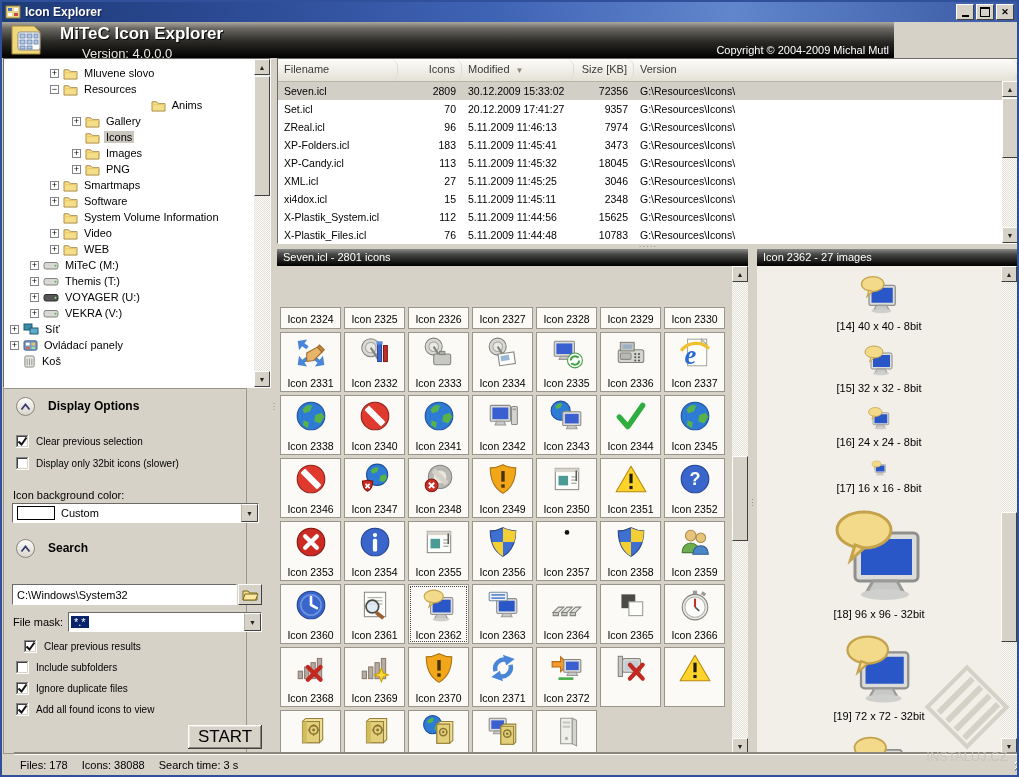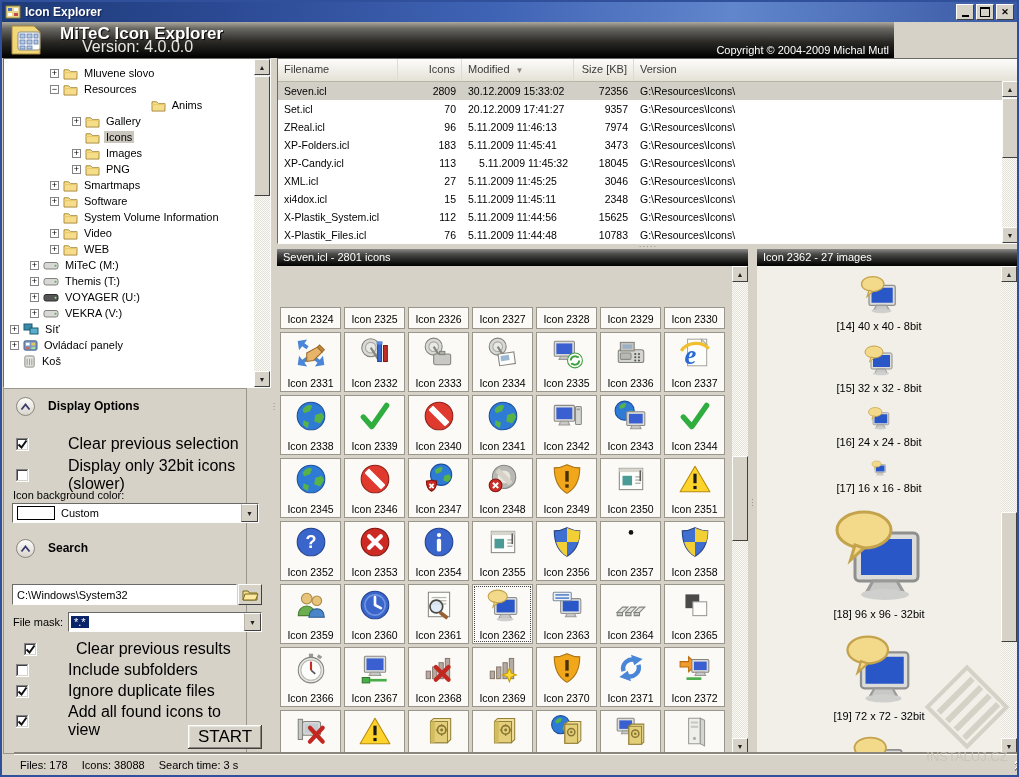--- a/index.html
+++ b/index.html
@@ -13,21 +13,21 @@
   .tb-btns{margin-left:auto;display:flex;gap:2px;padding-right:3px;}
   .wbtn{width:16px;height:14px;background:#d6d2c8;border:1px solid;border-color:#fdfdfb #404040 #404040 #fdfdfb;
     display:flex;align-items:center;justify-content:center;font-size:9px;font-weight:bold;color:#000;line-height:1;}
   .wbtn .mini{display:block;width:7px;height:2px;background:#000;margin-top:7px;}
   .wbtn .maxi{display:block;width:8px;height:7px;border:1px solid #000;border-top:2px solid #000;}
   
   .appheader{position:absolute;left:0;top:20px;width:892px;height:36px;
     background:linear-gradient(#aba89f 0%,#6a6862 18%,#2a2926 55%,#000 100%);color:#fff;}
   .h-logo{position:absolute;left:8px;top:2px;}
   .h-title{position:absolute;left:58px;top:2px;font-size:17px;font-weight:bold;text-shadow:1px 1px 1px #000;}
-  .h-version{position:absolute;left:80px;top:16px;font-size:16px;color:#e8e6e0;}
+  .h-version{position:absolute;left:80px;top:24px;font-size:13px;color:#e8e6e0;}
   .h-copyright{position:absolute;right:5px;bottom:2px;font-size:11px;color:#fff;}
   
   .tree-panel{position:absolute;left:1px;top:56px;width:268px;height:330px;background:#fff;
     border:1px solid;border-color:#6a6a66 #fdfdfb #fdfdfb #6a6a66;box-sizing:border-box;overflow:hidden;}
   .tree-row{height:16px;display:flex;align-items:center;font-size:11px;color:#000;white-space:nowrap;}
   .expando{width:9px;height:9px;box-sizing:border-box;background:#fff;border:1px solid #848284;
     font-size:9px;line-height:7px;text-align:center;margin-right:4px;flex:0 0 9px;color:#000;}
   .exp-spacer{width:13px;flex:0 0 13px;}
   .tree-ico{margin-right:4px;display:inline-flex;}
   .tree-label{padding:0 2px;}
@@ -44,21 +44,21 @@
     border-color:#fdfdfb #404040 #404040 #fdfdfb;box-sizing:border-box;}
   
   .vsplit{position:absolute;background:#d6d2c8;}
   .hsplit{position:absolute;background:#d6d2c8;text-align:center;color:#8a867c;font-size:8px;line-height:5px;letter-spacing:1px;}
   .dots-v{position:absolute;left:50%;top:50%;transform:translate(-50%,-50%);color:#8a867c;font-size:8px;line-height:3px;}
   
   .file-table{position:absolute;left:275px;top:56px;width:742px;height:186px;background:#fff;
     border:1px solid;border-color:#6a6a66 #fdfdfb #fdfdfb #6a6a66;box-sizing:border-box;overflow:hidden;}
   .ft-header{display:flex;height:22px;background:linear-gradient(#fdfcfa,#ecead f 80%,#e4e1d6);
     background:linear-gradient(#fdfcfa,#e4e1d6);border-bottom:1px solid #b8b5a8;}
-  .ft-hcell{font-size:11px;color:#3a3a38;padding:4px 6px 0 6px;box-sizing:border-box;border-right:1px solid #dedbd0;white-space:nowrap;}
+  .ft-hcell{font-size:11px;color:#3a3a38;padding:4px 6px 0 6px;box-sizing:border-box;border-right:1px solid #dedbd0;white-space:nowrap;border-radius:8px;}
   .ft-row{display:flex;height:18px;align-items:center;font-size:10.5px;color:#000;}
   .ft-row.sel{background:#d2cfc6;}
   .ft-cell{box-sizing:border-box;padding:0 6px;white-space:nowrap;overflow:hidden;}
   .ra{text-align:right;}
   .sort-arrow{color:#8a867c;font-size:8px;margin-left:6px;}
   
   .dark-head{position:absolute;left:0;top:0;right:0;height:17px;
     background:linear-gradient(#8a8a88,#4a4a48 30%,#181816 75%,#000);
     color:#fff;font-size:11px;line-height:17px;padding-left:6px;box-sizing:border-box;}
   
@@ -74,21 +74,21 @@
   
   .preview-panel{position:absolute;left:755px;top:247px;width:260px;height:505px;background:#f1efe8;overflow:hidden;}
   .pv-body{position:absolute;left:0;top:17px;right:16px;bottom:0;overflow:hidden;text-align:center;padding-top:8px;}
   .pv-item .pv-label{font-size:11px;color:#000;margin:2px 0 12px 0;}
   
   .left-lower{position:absolute;left:1px;top:386px;width:244px;height:366px;background:#d6d2c8;
     border:1px solid #9a968c;box-sizing:border-box;}
   .sec-chevron{position:absolute;width:19px;height:19px;border-radius:50%;background:linear-gradient(#fdfdfb,#d8d5cc);
     border:1px solid #8a867c;box-sizing:border-box;display:flex;align-items:center;justify-content:center;}
   .sec-title{position:absolute;font-size:12px;font-weight:bold;color:#000;}
-  .cb-row{position:absolute;display:flex;align-items:center;font-size:16px;color:#000;gap:32px;}
+  .cb-row{position:absolute;display:flex;align-items:center;font-size:10px;color:#000;}
   .cb{width:13px;height:13px;background:#fff;box-shadow:inset 1px 1px 0 #848284,inset -1px -1px 0 #fdfdfb,inset 2px 2px 0 #404040 ;
     box-shadow:inset -1px -1px 0 #fdfdfb, inset 1px 1px 0 #848284, inset -2px -2px 0 #d6d2c8, inset 2px 2px 0 #404040;
     margin-right:7px;display:flex;align-items:center;justify-content:center;flex:0 0 13px;}
   .field-label{position:absolute;font-size:11px;color:#000;}
   .combo{position:absolute;height:20px;background:#fff;border:1px solid;border-color:#6a6a66 #fdfdfb #fdfdfb #6a6a66;
     box-sizing:border-box;display:flex;align-items:center;font-size:11px;}
   .combo .drop{margin-left:auto;width:17px;height:100%;background:#d6d2c8;border-left:1px solid #b8b5a8;
     display:flex;align-items:center;justify-content:center;font-size:7px;color:#222;
     border-top:1px solid #fdfdfb;border-bottom:1px solid #404040;border-right:1px solid #404040;box-sizing:border-box;}
   .swatch{width:36px;height:12px;background:#fff;border:1px solid #000;margin:0 6px 0 4px;}
@@ -398,21 +398,21 @@
         <div class="ft-row">
           <div class="ft-cell" style="width: 120px;">XP-Folders.icl</div>
           <div class="ft-cell ra" style="width: 64px;">183</div>
           <div class="ft-cell" style="width: 112px;">5.11.2009 11:45:41</div>
           <div class="ft-cell ra" style="width: 60px;">3473</div>
           <div class="ft-cell" style="flex: 1 1 0%;">G:\Resources\Icons\</div>
         </div>
         <div class="ft-row">
           <div class="ft-cell" style="width: 120px;">XP-Candy.icl</div>
           <div class="ft-cell ra" style="width: 64px;">113</div>
-          <div class="ft-cell" style="width: 112px; text-align: right;">5.11.2009 11:45:32</div>
+          <div class="ft-cell" style="width: 112px;">5.11.2009 11:45:32</div>
           <div class="ft-cell ra" style="width: 60px;">18045</div>
           <div class="ft-cell" style="flex: 1 1 0%;">G:\Resources\Icons\</div>
         </div>
         <div class="ft-row">
           <div class="ft-cell" style="width: 120px;">XML.icl</div>
           <div class="ft-cell ra" style="width: 64px;">27</div>
           <div class="ft-cell" style="width: 112px;">5.11.2009 11:45:25</div>
           <div class="ft-cell ra" style="width: 60px;">3046</div>
           <div class="ft-cell" style="flex: 1 1 0%;">G:\Resources\Icons\</div>
         </div>
@@ -529,23 +529,20 @@
               <path d="M22 3l5 5h-5z" fill="#e4e4e0" stroke="#a8a8a2"></path>
               <text x="6" y="26" font-size="25" font-weight="bold" font-style="italic" fill="#2a6ad4" font-family="Liberation Serif,serif">e</text>
               <path d="M3 14C9 5 23 5 29 12" fill="none" stroke="#f0c030" stroke-width="3"></path>
             </svg></span><span class="glabel">Icon 2337</span></div>
         <div class="gcell"><span class="gico"><svg viewBox="0 0 32 32" width="34" height="34">
               <circle cx="16" cy="16" r="13" fill="#2e7bd6" stroke="#1b4f9e"></circle>
               <path d="M8 10c2.5-4 7-5.5 9-3.5l-2 5-5.5 2z" fill="#57b347"></path>
               <path d="M20 15l6-2 2.5 4-4 6-5.5-2z" fill="#57b347"></path>
               <path d="M9 20l5 2-1 5.5-4.5-3z" fill="#57b347"></path>
             </svg></span><span class="glabel">Icon 2338</span></div>
-        <div class="gcell"><span class="gico"><svg viewBox="0 0 32 32" width="34" height="34">
-              <path d="M5 17l8 9L27 6" fill="none" stroke="#2fae3f" stroke-width="5" stroke-linecap="round" stroke-linejoin="round"></path>
-            </svg></span><span class="glabel">Icon 2339</span></div>
         <div class="gcell"><span class="gico"><svg viewBox="0 0 32 32" width="34" height="34">
               <circle cx="16" cy="16" r="13" fill="#e03a2f" stroke="#8f1d14"></circle>
               <rect x="5" y="13" width="22" height="6" rx="1" fill="#fff" transform="rotate(45 16 16)"></rect>
             </svg></span><span class="glabel">Icon 2340</span></div>
         <div class="gcell"><span class="gico"><svg viewBox="0 0 32 32" width="34" height="34">
               <circle cx="16" cy="16" r="13" fill="#2e7bd6" stroke="#1b4f9e"></circle>
               <path d="M8 10c2.5-4 7-5.5 9-3.5l-2 5-5.5 2z" fill="#57b347"></path>
               <path d="M20 15l6-2 2.5 4-4 6-5.5-2z" fill="#57b347"></path>
               <path d="M9 20l5 2-1 5.5-4.5-3z" fill="#57b347"></path>
             </svg></span><span class="glabel">Icon 2341</span></div>
@@ -705,27 +702,20 @@
         <div class="gcell"><span class="gico"><svg viewBox="0 0 32 32" width="34" height="34">
               <rect x="14" y="2.5" width="4" height="4" fill="#9a9a96"></rect>
               <rect x="22" y="4" width="4" height="3" fill="#9a9a96" transform="rotate(35 24 5.5)"></rect>
               <circle cx="16" cy="18" r="12" fill="#e8e8e4" stroke="#84847e"></circle>
               <circle cx="16" cy="18" r="9.5" fill="#fdfdfb" stroke="#b8b8b2"></circle>
               <path d="M16 18V10" stroke="#c23028" stroke-width="2"></path>
               <path d="M16 18l4 3.5" stroke="#55555"></path>
               <path d="M16 18l4 3.5" stroke="#555" stroke-width="1.6"></path>
             </svg></span><span class="glabel">Icon 2366</span></div>
         <div class="gcell"><span class="gico"><svg viewBox="0 0 32 32" width="34" height="34">
-              <rect x="6" y="5" width="20" height="15" rx="1" fill="#dcdcda" stroke="#8a8a86"></rect>
-              <rect x="8" y="7" width="16" height="11" fill="#3a5fd0"></rect>
-              <path d="M12 20h8l1.5 3H10.5z" fill="#c8c8c6" stroke="#9a9a96"></path>
-              <rect x="4" y="25" width="7" height="5" fill="#49ae49" stroke="#2a7a2a"></rect>
-              <path d="M11 27.5h16" stroke="#49ae49" stroke-width="2.5"></path>
-            </svg></span><span class="glabel">Icon 2367</span></div>
-        <div class="gcell"><span class="gico"><svg viewBox="0 0 32 32" width="34" height="34">
               <g fill="#b8a8a0" stroke="#8a7a72">
                 <rect x="4" y="19" width="4" height="7"></rect>
                 <rect x="10" y="15" width="4" height="11"></rect>
                 <rect x="16" y="11" width="4" height="15"></rect>
                 <rect x="22" y="7" width="4" height="19"></rect>
               </g>
               <path d="M13 15l12 12M25 15L13 27" stroke="#c22820" stroke-width="4" stroke-linecap="round"></path>
             </svg></span><span class="glabel">Icon 2368</span></div>
         <div class="gcell"><span class="gico"><svg viewBox="0 0 32 32" width="34" height="34">
               <g fill="#b8aca2" stroke="#8a7e72">

